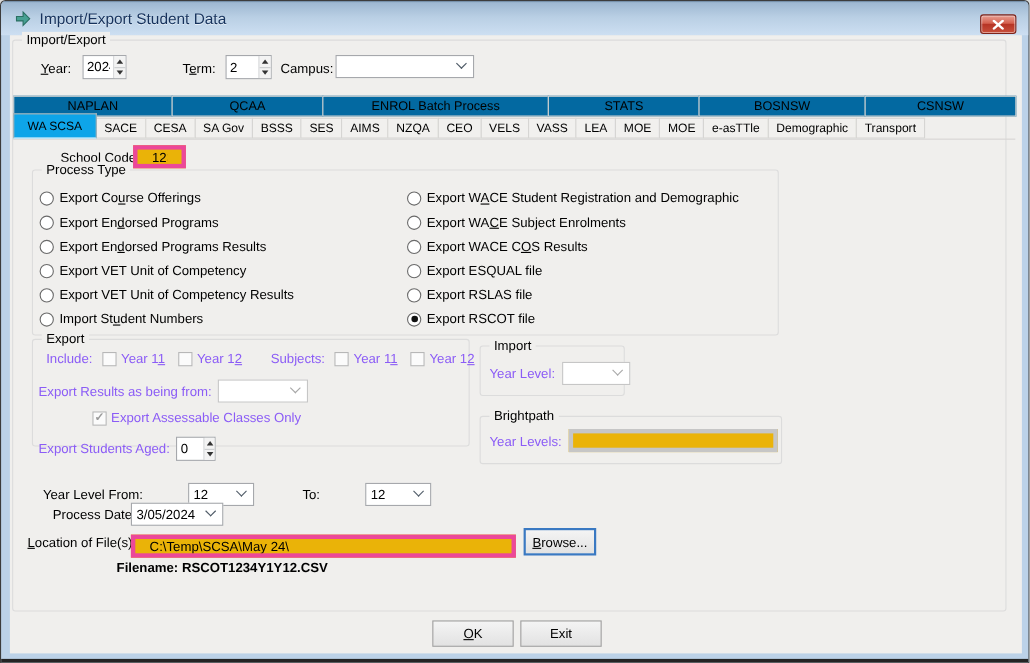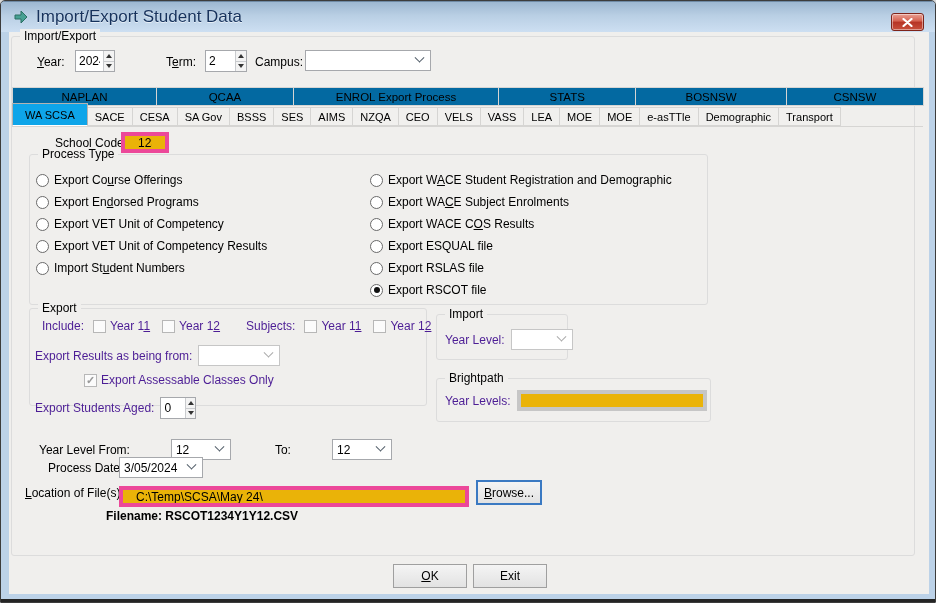--- a/index.html
+++ b/index.html
@@ -3,33 +3,33 @@
 <meta charset="utf-8">
 <style>
   * { margin:0; padding:0; box-sizing:border-box; }
   html,body { background:#d8d8d8; font-family:"Liberation Sans", sans-serif; }
   .window{position:relative;width:936px;height:603px;background:#bcd2e8;border:1px solid #3c3c3c;
     border-radius:5px 5px 1px 1px;overflow:hidden;font-size:12px;color:#000;}
   .titlebar{position:absolute;top:0;left:0;right:0;height:31px;
     background:linear-gradient(180deg,#9db7d1 0%,#b9cfe4 45%,#cddff2 100%);
     border-top:1px solid #6f8aa5;display:flex;align-items:center;padding-left:12px;}
   .title-icon{width:16px;height:16px;margin-right:7px;display:inline-flex;}
-  .title-text{color:#16325c;font-size:17px;text-shadow:0 1px 0 rgba(255,255,255,.6);}
+  .title-text{color:#16325c;font-size:14px;text-shadow:0 1px 0 rgba(255,255,255,.6);}
   .close-btn{position:absolute;right:11px;top:11px;width:33px;height:18px;border-radius:3px;
     background:linear-gradient(180deg,#e9a094 0%,#d4604e 45%,#b63425 50%,#c8503c 100%);
     border:1px solid #7e241a;box-shadow:inset 0 0 0 1px rgba(255,255,255,.45);
     display:flex;align-items:center;justify-content:center;cursor:pointer;}
   .content{position:absolute;left:8px;top:31px;width:920px;height:562px;background:#f0efed;}
   .bottom-dark{position:absolute;left:0;right:0;bottom:0;height:3px;background:#242424;}
 
   .groupbox{position:absolute;border:1px solid #dcdcdc;border-radius:3px;}
   .glabel{position:absolute;top:-8px;left:8px;background:#f0efed;padding:0 4px;font-size:12px;color:#000;white-space:nowrap;}
 
   .lbl{position:absolute;white-space:nowrap;}
-  .dis{color:#4c1d95;}
+  .dis{color:#8b5cf6;}
   input.text{border:4px solid #ec4899;background:#eab308;font:12px "Liberation Sans",sans-serif;padding:1px 13px;height:21px;}
 
   
   .spin{position:absolute;display:flex;height:22px;border:1px solid #a6a8ac;background:#fff;}
   .spin input{border:0;outline:0;width:100%;font:12px "Liberation Sans",sans-serif;padding:1px 3px;background:transparent;}
   .spin-btns{width:16px;display:flex;flex-direction:column;border-left:1px solid #c9cbce;}
   .sb{flex:1;display:flex;align-items:center;justify-content:center;background:#f3f3f3;cursor:pointer;}
   .sb + .sb{border-top:1px solid #c9cbce;}
   .tri-up{width:0;height:0;border-left:3.5px solid transparent;border-right:3.5px solid transparent;border-bottom:4px solid #333;}
   .tri-dn{width:0;height:0;border-left:3.5px solid transparent;border-right:3.5px solid transparent;border-top:4px solid #333;}
@@ -125,21 +125,21 @@
     </div>
     <span class="lbl" style="left:246px;top:23px;">Campus:</span>
     <div class="combo" style="left:296px;top:18px;width:126px;">
       <span class="combo-val"></span>
       <span class="chev"></span>
     </div>
 
     <div class="tabs1">
         <div class="tab1" style="flex: 1.05 1 0%;">NAPLAN</div>
         <div class="tab1" style="flex: 1 1 0%;">QCAA</div>
-        <div class="tab1" style="flex: 1.5 1 0%;">ENROL Export Process</div>
+        <div class="tab1" style="flex: 1.5 1 0%;">ENROL Batch Process</div>
         <div class="tab1" style="flex: 1 1 0%;">STATS</div>
         <div class="tab1" style="flex: 1.1 1 0%;">BOSNSW</div>
         <div class="tab1" style="flex: 1 1 0%;">CSNSW</div>
       </div>
     <div class="tabs2">
         <div class="tab2 active">WA SCSA</div>
         <div class="tab2">SACE</div>
         <div class="tab2">CESA</div>
         <div class="tab2">SA Gov</div>
         <div class="tab2">BSSS</div>
@@ -166,20 +166,24 @@
           <div class="radio-row">
             <span class="radio"></span>
             <span class="rlabel">Export Co<u>u</u>rse Offerings</span>
           </div>
           <div class="radio-row">
             <span class="radio"></span>
             <span class="rlabel">Export En<u>d</u>orsed Programs</span>
           </div>
           <div class="radio-row">
             <span class="radio"></span>
+            <span class="rlabel">Export En<u>d</u>orsed Programs Results</span>
+          </div>
+          <div class="radio-row">
+            <span class="radio"></span>
             <span class="rlabel">Export VET Unit of Competency</span>
           </div>
           <div class="radio-row">
             <span class="radio"></span>
             <span class="rlabel">Export VET Unit of Competency Results</span>
           </div>
           <div class="radio-row">
             <span class="radio"></span>
             <span class="rlabel">Import St<u>u</u>dent Numbers</span>
           </div>

